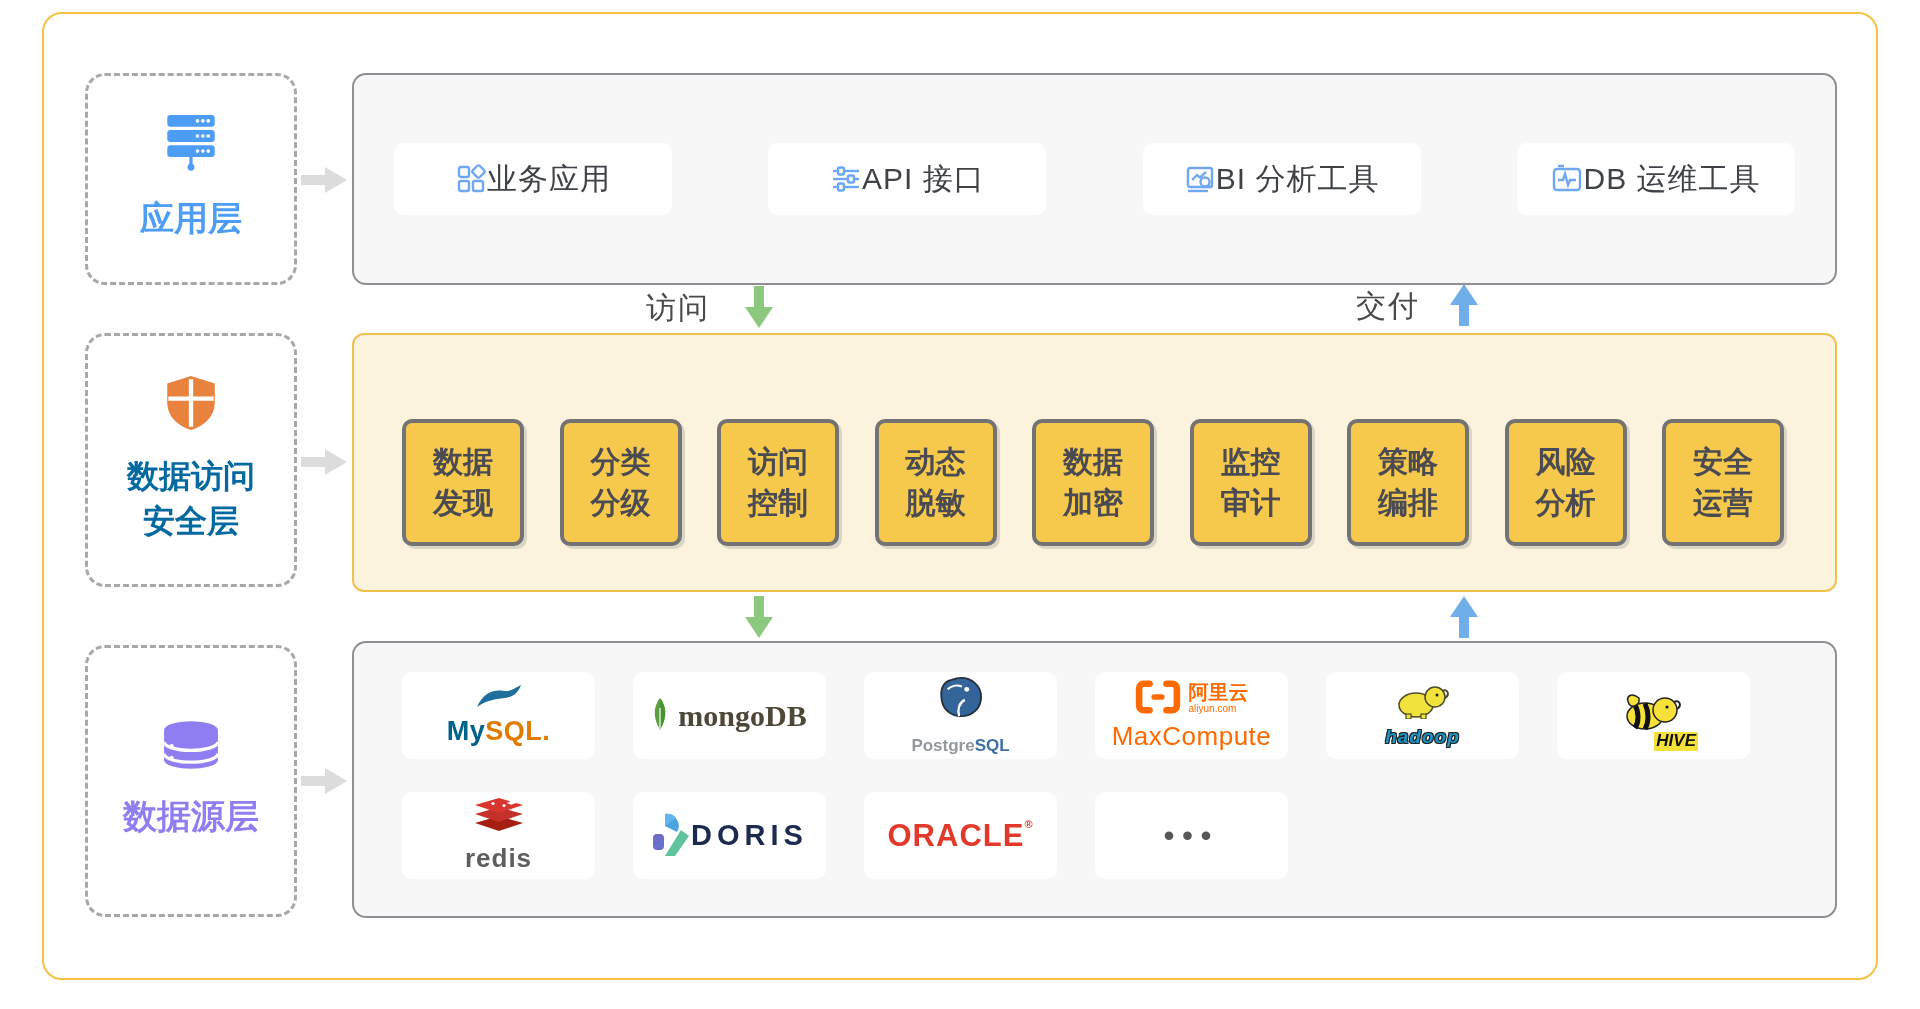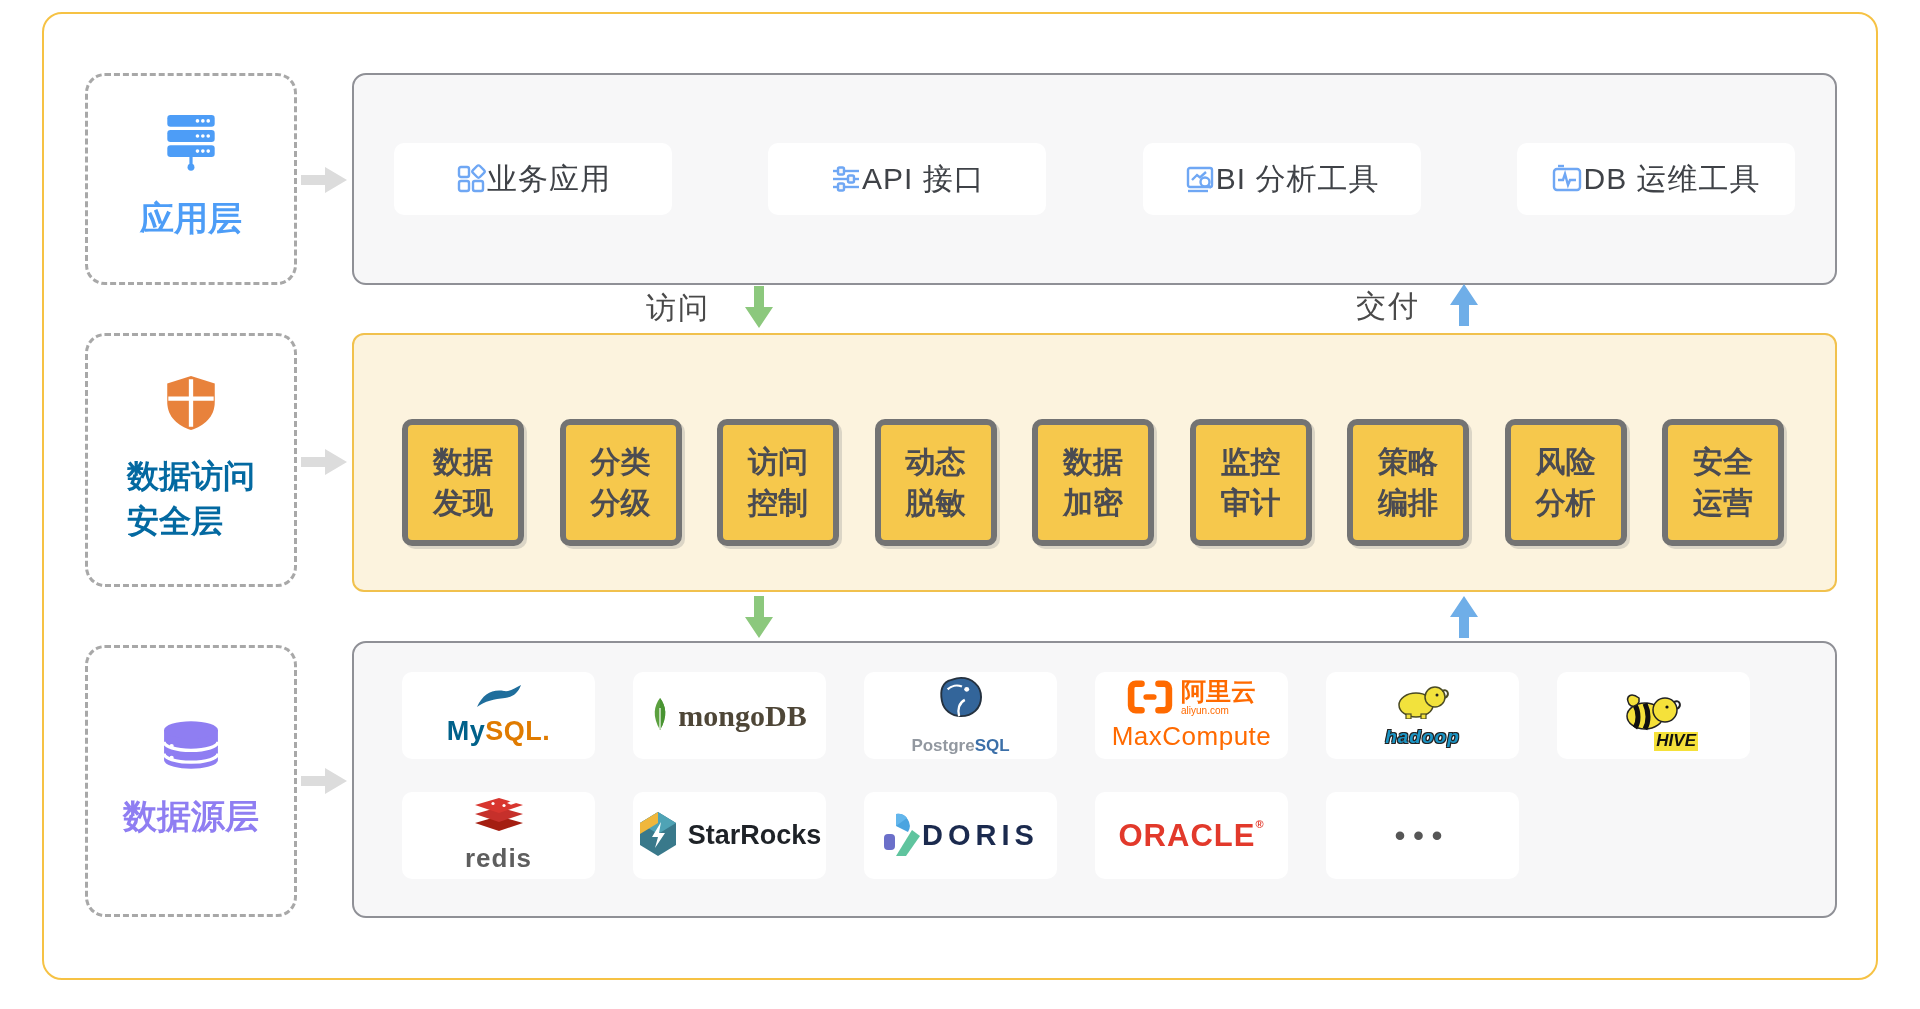--- a/index.html
+++ b/index.html
@@ -9,21 +9,21 @@
   .frame { position:absolute; left:42px; top:12px; width:1836px; height:968px;
            border:2px solid #F6C244; border-radius:20px; }
 
   
   .layer-tag { position:absolute; left:85px; width:212px; border:3px dashed #A8A8A8;
                border-radius:20px; display:flex; flex-direction:column; align-items:center;
                justify-content:center; gap:20px; background:#fff; }
   #tag-app { top:73px;  height:212px; }
   #tag-sec { top:333px; height:254px; }
   #tag-src { top:645px; height:272px; }
-  .tag-label { font-size:34px; font-weight:700; line-height:1.4; }
+  .tag-label { font-size:34px; font-weight:700; text-align:center; line-height:1.4; }
   #tag-app .tag-label { color:#4D9DF7; }
   #tag-sec .tag-label { color:#0369a1; font-size:32px; }
   #tag-src .tag-label { color:#8F7EF2; }
 
   
   .conn { position:absolute; left:301px; width:46px; height:30px; }
   #conn-1 { top:165px; } #conn-2 { top:447px; } #conn-3 { top:766px; }
 
   
   .container { position:absolute; left:352px; width:1485px; border-radius:14px; }
@@ -48,42 +48,42 @@
   .v-arrow { position:absolute; width:28px; height:42px; }
   #ar-acc-1 { left:745px;  top:286px; }
   #ar-acc-2 { left:745px;  top:596px; }
   #ar-del-1 { left:1450px; top:284px; }
   #ar-del-2 { left:1450px; top:596px; }
 
   .checkpoint { position:absolute; width:38px; height:38px; top:330px; }
   #cp-1 { left:739px; } #cp-2 { left:1445px; }
 
   
-  .module { width:122px; height:127px; background:#F6C84C; border:6px solid #737373;
+  .module { width:122px; height:127px; background:#F6C84C; border:4px solid #737373;
             border-radius:10px; display:flex; flex-direction:column; align-items:center;
             justify-content:center; font-size:30px; font-weight:600; color:#4A4B52;
             line-height:1.35; box-shadow:3px 3px 0 rgba(73,77,86,0.18); }
 
   
   .logo-card { background:#fff; border-radius:10px; display:flex; flex-direction:column;
                align-items:center; justify-content:center; gap:3px; position:relative; }
   .lrow { display:flex; align-items:center; gap:10px; }
 
   .mysql-word { font-size:27px; font-weight:700; letter-spacing:0.5px; }
   .mysql-my  { color:#00618A; } .mysql-sql { color:#E07B00; }
 
   .mongo-word { font-family:"Liberation Serif", serif; font-size:30px; font-weight:600; color:#4E4637; }
 
   .pg-word { font-size:17px; font-weight:700;margin-top:11px; }
   .pg-a { color:#9298A0; } .pg-b { color:#3B6FA8; }
 
   .elastic-word { font-size:30px; color:#211F20; font-weight:500; letter-spacing:0.5px; }
 
   .maxc { color:#FF6A00; }
-  .maxc-brand { font-size:25px; font-weight:700; line-height:1; }
+  .maxc-brand { font-size:20px; font-weight:700; line-height:1; }
   .maxc-domain { font-size:10px; line-height:1.4; }
   .maxc-word { font-size:26px; font-weight:500; letter-spacing:0.5px; }
 
   .hadoop-word { font-size:19px; font-weight:800; font-style:italic; color:#1B94C4;
                  letter-spacing:1px; text-shadow:1px 1px 0 #222, -1px 1px 0 #222, 1px -1px 0 #222, -1px -1px 0 #222; }
   .hive-word { position:absolute; bottom:8px; right:52px; font-size:17px; font-weight:800;
                font-style:italic; color:#111; background:#F5E13A; padding:0 2px; line-height:1.1; }
 
   .redis-word { font-size:26px; font-weight:700; color:#5E5E5E; letter-spacing:1px; }
   .sr-word { font-size:27px; font-weight:700; color:#1E2227; }
@@ -389,33 +389,20 @@
           <polygon points="26,9 50,16 26,24 2,16" fill="#C6302B"></polygon>
           <polygon points="26,0 50,7 26,15 2,7" fill="#D8362F"></polygon>
           <circle cx="20" cy="5.5" r="1.6" fill="#fff"></circle>
           <circle cx="31" cy="7.5" r="1.6" fill="#fff"></circle>
           <polygon points="38,3 44,4.8 38,6.8 34,5" fill="#fff"></polygon>
         </svg>
       </span>
       <span class="redis-word">redis</span>
     </div>
 
-    <div class="logo-card">
-      <span class="lrow">
-        <span>
-          <svg width="40" height="44" viewBox="0 0 40 44">
-            <polygon points="20,0 38,11 38,33 20,44 2,33 2,11" fill="#39798B"></polygon>
-            <polygon points="20,0 38,11 20,22 2,11" fill="#4FA3B5"></polygon>
-            <polygon points="20,0 2,11 2,22 20,11" fill="#F0B73B"></polygon>
-            <path d="M23 10 L14 25 h6 L17 36 L27 21 h-6 Z" fill="#fff"></path>
-          </svg>
-        </span>
-        <span class="sr-word">StarRocks</span>
-      </span>
-    </div>
 
     <div class="logo-card">
       <span class="lrow" style="gap:2px;">
         <span>
           <svg width="38" height="44" viewBox="0 0 38 44">
             <path d="M14 2 a12 12 0 0 1 12 18 L14 14 Z" fill="#4AA4E0"></path>
             <path d="M14 2 a12 12 0 0 1 11 4 L14 14 Z" fill="#63B6EC"></path>
             <rect x="2" y="22" width="11" height="16" rx="4" fill="#6B6FC9"></rect>
             <polygon points="14,44 30,18 38,24 24,44" fill="#5FC49E"></polygon>
           </svg>

